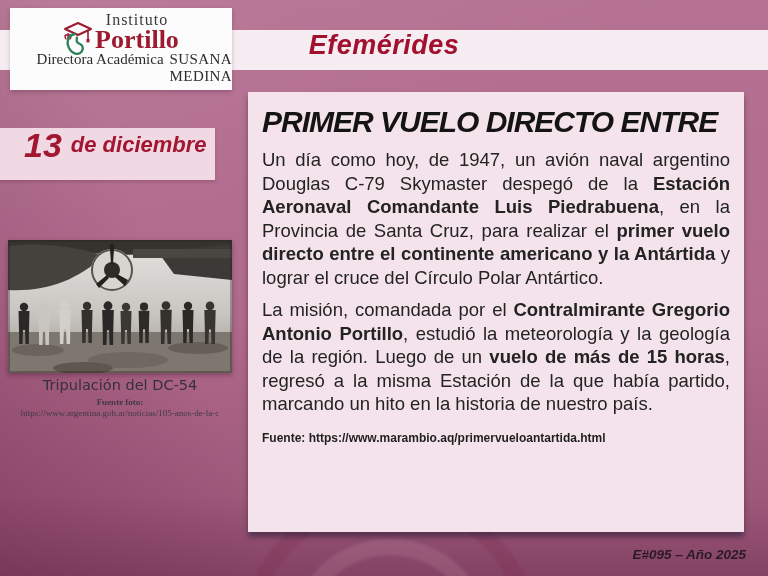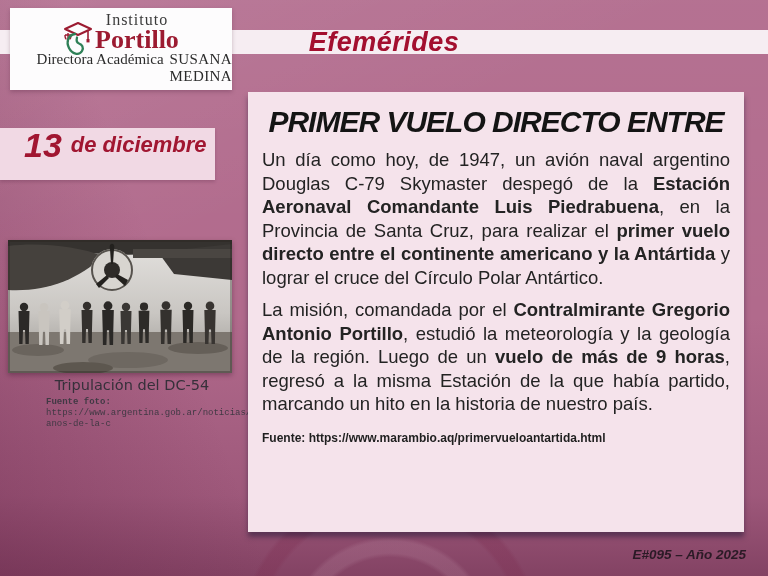--- a/index.html
+++ b/index.html
@@ -12,22 +12,22 @@
     background-image:
       radial-gradient(circle 210px at 390px 640px, transparent 62%, rgba(125,45,80,0.30) 64%, rgba(125,45,80,0.30) 70%, transparent 72%),
       radial-gradient(circle 150px at 390px 640px, transparent 55%, rgba(235,205,220,0.12) 58%, rgba(235,205,220,0.12) 66%, transparent 69%),
       linear-gradient(155deg, rgba(255,255,255,0.07) 0%, transparent 35%),
       linear-gradient(70deg, rgba(95,30,65,0.30) 0%, transparent 28%),
       linear-gradient(to bottom, rgba(255,255,255,0.05) 0%, transparent 55%, rgba(90,25,60,0.22) 86%, rgba(75,18,50,0.45) 100%);
   }
 
   
   .top-band {
-    position:absolute; top:30px; left:0; right:0; height:24px;
-    background:#f6edf2; display:flex; align-items:center; justify-content:center;
+    position:absolute; top:30px; left:0; right:0; height:40px;
+    background:#f6edf2; display:flex; align-items:flex-start; justify-content:center;
   }
   .banner-title {
     font-size:27px; font-weight:bold; font-style:italic; color:#a30f2f; letter-spacing:0.5px;
   }
 
   
   .logo-box {
     position:absolute; top:8px; left:10px; width:222px; height:82px;
     background:#fdfcfd; z-index:2; box-shadow:0 2px 4px rgba(60,20,45,0.25);
   }
@@ -56,37 +56,37 @@
   .date-month { font-size:22px; font-weight:bold; font-style:italic; color:#a11631; margin-left:9px; padding-top:4px; }
 
   
   .photo {
     position:absolute; top:240px; left:8px; width:224px; height:133px;
     box-shadow:0 2px 5px rgba(40,10,30,0.35);
   }
   .photo svg { display:block; width:224px; height:133px; }
   .photo-caption {
     position:absolute; top:377px; left:0; width:240px; text-align:center;
-    font-family:"DejaVu Sans", sans-serif; font-size:14.5px; color:#36303a;margin-left:12px;
+    font-family:"DejaVu Sans", sans-serif; font-size:14.5px; color:#36303a;
   }
   .photo-source {
-    position:absolute; top:397px; left:0; width:240px; text-align:left;
-    font-family:Liberation Mono, monospace; font-size:9px; color:#413944; line-height:1.2;margin-left:46px;
+    position:absolute; top:397px; left:0; width:240px; text-align:center;
+    font-family:Liberation Serif, serif; font-size:9px; color:#413944; line-height:1.2;
   }
   .photo-source .src-label { font-weight:bold; }
 
   
   .card {
     position:absolute; top:92px; left:248px; width:496px; height:440px;
     background:#f5e3eb; padding:10px 14px 8px 14px; overflow:hidden;
     box-shadow:0 5px 5px rgba(35,25,55,0.50);
   }
   .card h1 {
     font-size:30px; line-height:36px; font-weight:bold; font-style:italic;
-    letter-spacing:-1px; color:#141414; text-align:center; margin:2px 0 8px 0;
+    letter-spacing:-1px; color:#141414; text-align:left; margin:2px 0 8px 0;
   }
   .card h1 span { display:block; }
   .card p {
     font-size:18.5px; line-height:23.5px; text-align:justify; color:#232323;
     margin:0 0 9px 0;
   }
   .card p b { font-weight:bold; }
   .card .article-source {
     font-size:12px; font-weight:bold; color:#1f1f1f; margin-top:15px;
   }
@@ -176,19 +176,19 @@
   <div class="photo-source">
     <div class="src-label">Fuente foto:</div>
     <div class="src-url">https://www.argentina.gob.ar/noticias/105-anos-de-la-c</div>
   </div>
 
   <article class="card">
     <h1>
       <span>PRIMER VUELO DIRECTO ENTRE</span>
     </h1>
     <p><span>Un día como hoy, de 1947, un avión naval argentino Douglas C-79 Skymaster despegó de la </span><b>Estación Aeronaval Comandante Luis Piedrabuena</b><span>, en la Provincia de Santa Cruz, para realizar el </span><b>primer vuelo directo entre el continente americano y la Antártida</b><span> y lograr el cruce del Círculo Polar Antártico.</span></p>
-    <p><span>La misión, comandada por el </span><b>Contralmirante Gregorio Antonio Portillo</b><span>, estudió la meteorología y la geología de la región. Luego de un </span><b>vuelo de más de 9 horas</b><span>, regresó a la misma Estación de la que había partido, marcando un hito en la historia de nuestro país.</span></p>
+    <p><span>La misión, comandada por el </span><b>Contralmirante Gregorio Antonio Portillo</b><span>, estudió la meteorología y la geología de la región. Luego de un </span><b>vuelo de más de 15 horas</b><span>, regresó a la misma Estación de la que había partido, marcando un hito en la historia de nuestro país.</span></p>
     <div class="article-source">Fuente: https://www.marambio.aq/primervueloantartida.html</div>
   </article>
 
   <div class="edition-footer">E#095 – Año 2025</div>
 
 </div>
 
 </body></html>

